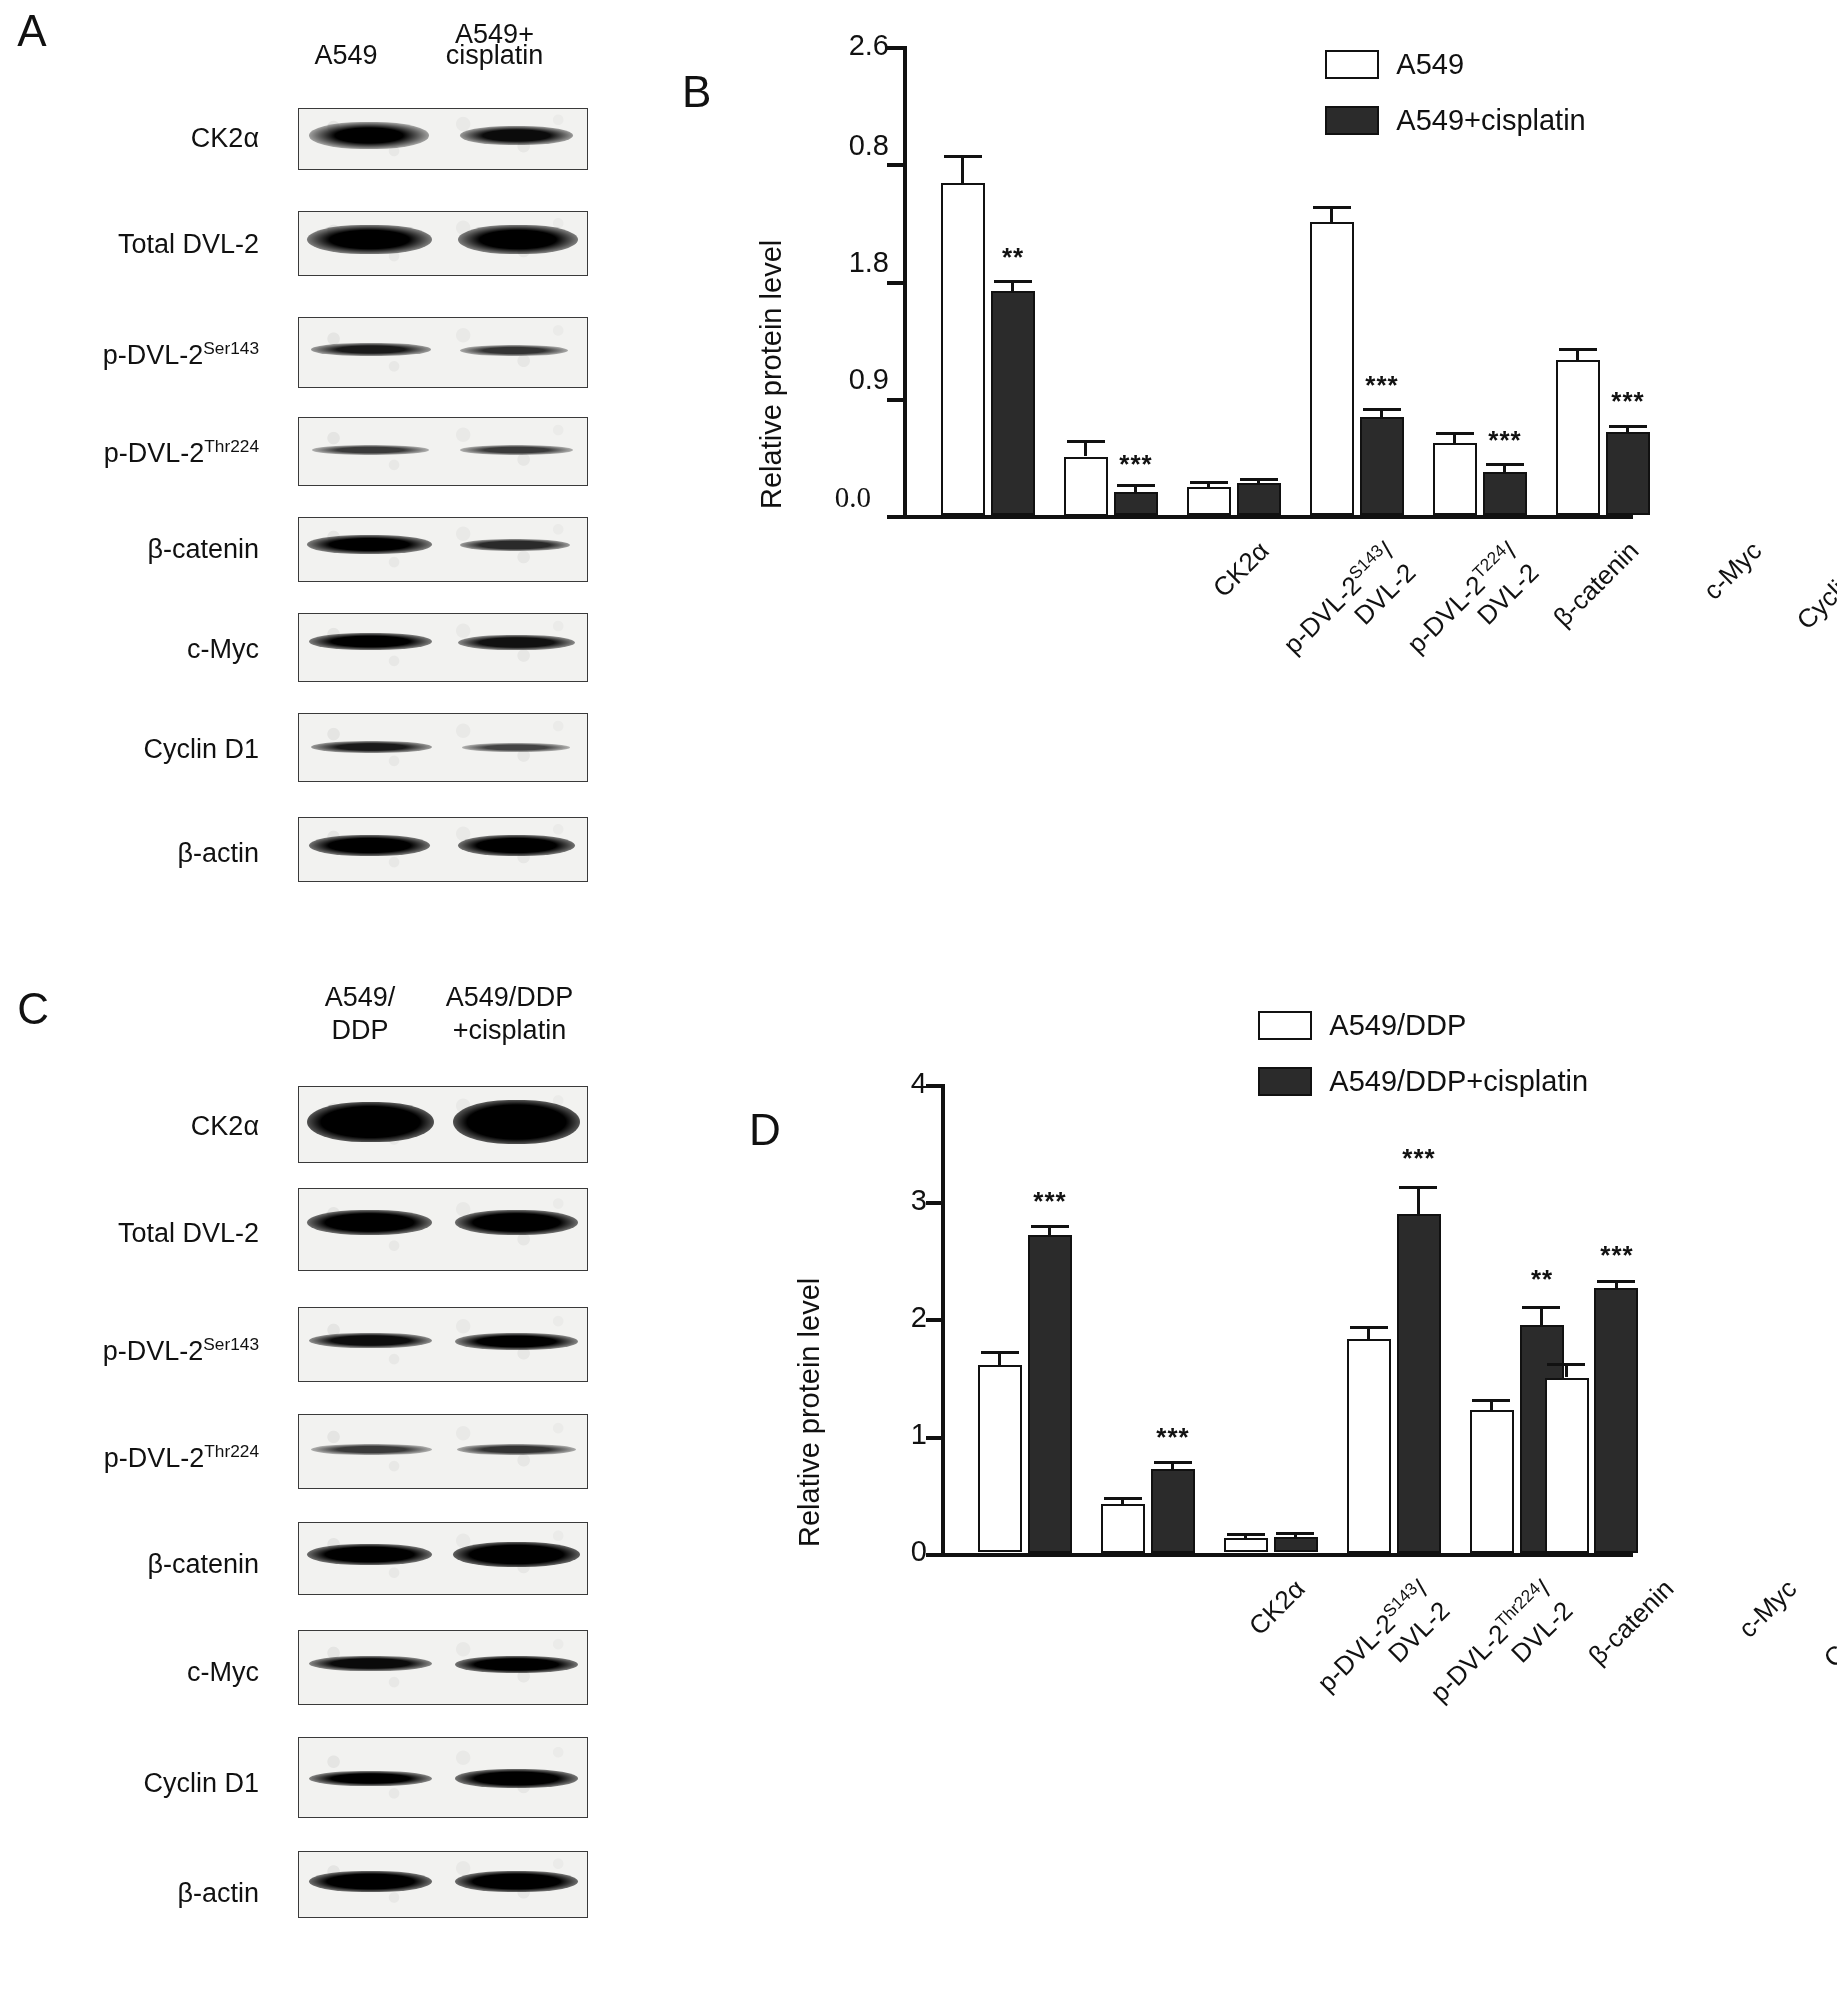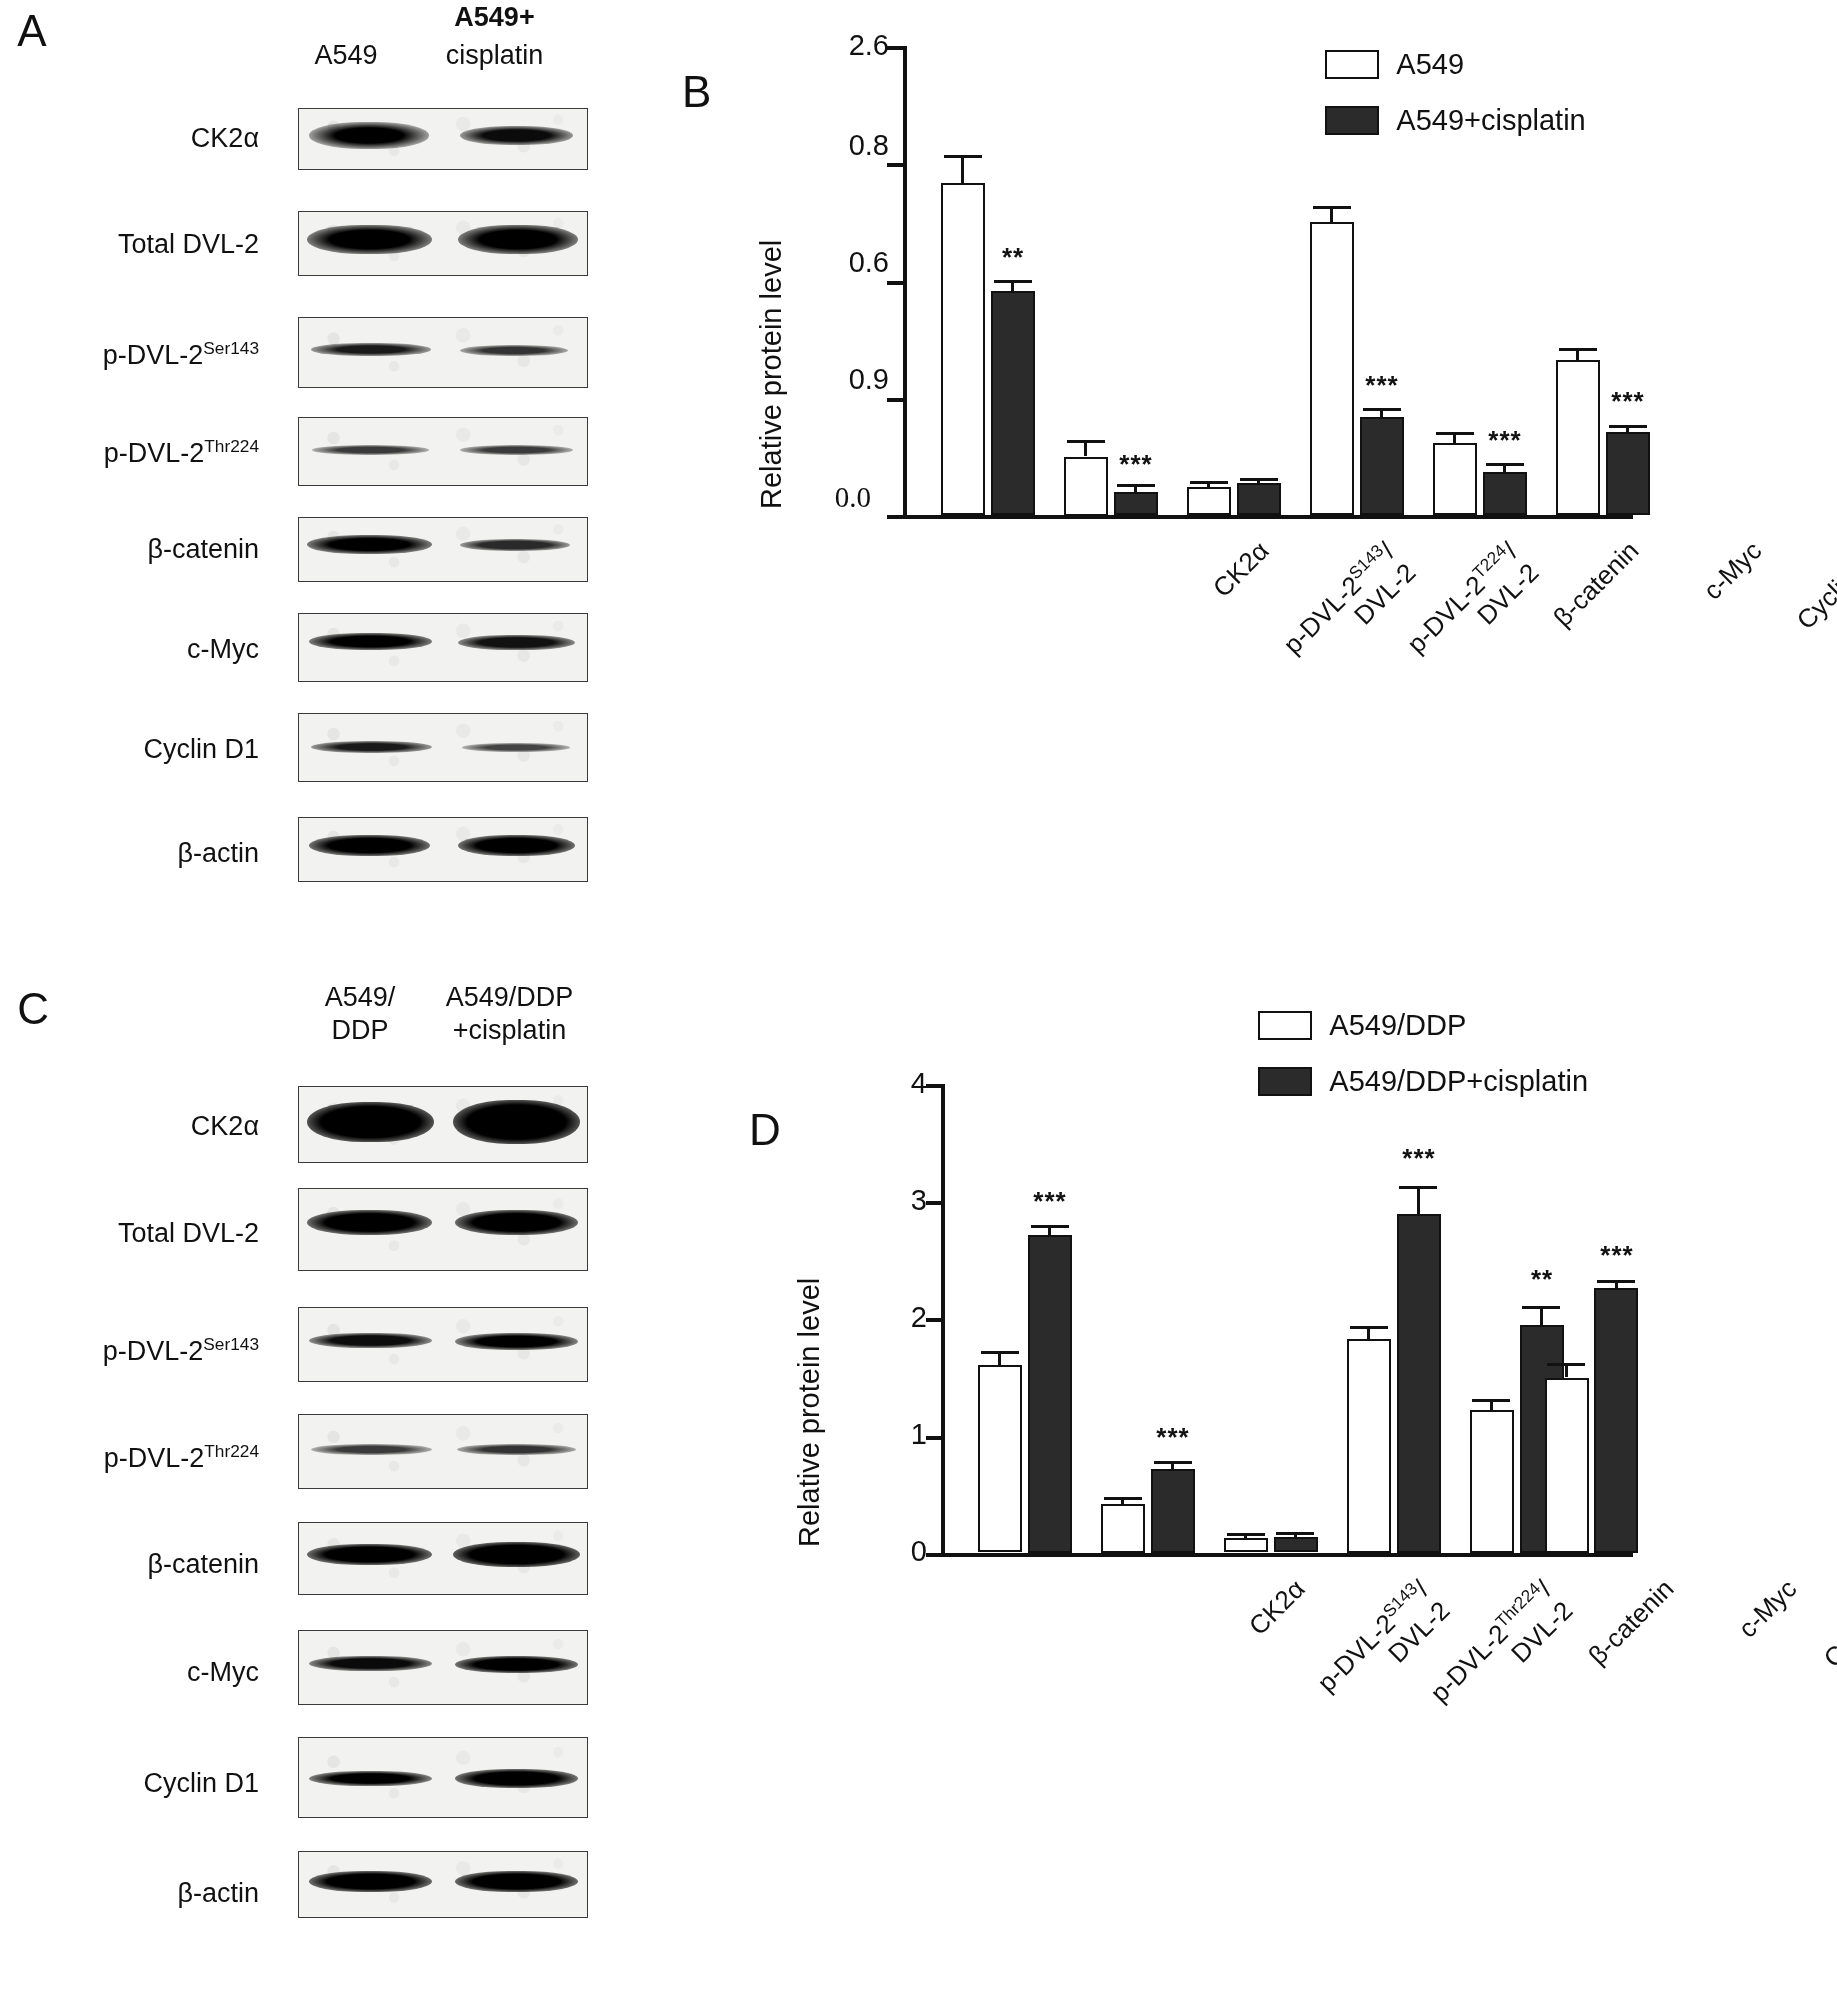--- a/index.html
+++ b/index.html
@@ -43,21 +43,21 @@
   .legend-swatch.filled{background:#2b2b2b;}
   .legend-text{font-size:29px;color:#111;white-space:nowrap;}
 </style>
 </head>
 <body>
 
 <div class="panel" style="left:0;top:0;width:596px;height:903px;">
   <div class="panel-letter" style="left:17.3px;top:5.8px;">A</div>
 
   <div class="blot-header" style="left:279px;top:40px;width:134px;">A549</div>
-  <div class="blot-header" style="left:413px;top:2px;width:163px;font-weight:bold;">A549+</div>
+  <div class="blot-header" style="left:413px;top:19px;width:163px;">A549+</div>
   <div class="blot-header" style="left:413px;top:40px;width:163px;">cisplatin</div>
 
   <div class="blot-label" style="left:0px;top:123px;width:259px;"><span>CK2α</span></div>
   <div class="blot-box" style="left:298px;top:108px;width:288px;height:60px;">
     <div class="noise"></div>
     <div class="band" style="left:9.6px;top:13.4px;width:120px;height:27px;background:radial-gradient(ellipse at center, #000 40%, rgba(0,0,0,.25) 75%, transparent 100%);"></div>
     <div class="band" style="left:161px;top:17.3px;width:113px;height:19px;background:radial-gradient(ellipse at center, #0b0b0b 42%, rgba(0,0,0,.22) 78%, transparent 100%);"></div>
   </div>
 
   <div class="blot-label" style="left:0px;top:229px;width:259px;"><span>Total DVL-2</span></div>
@@ -115,21 +115,21 @@
 
   <div class="axis-title" style="left:102px;top:480px;">Relative protein level</div>
 
   <div class="axis-line" style="left:250px;top:17.3px;width:3.8px;height:469px;"></div>
   <div class="axis-line" style="left:250px;top:486px;width:730px;height:3.8px;"></div>
 
   <div class="y-tick" style="left:163px;top:0px;width:73px;">2.6</div>
   <div class="tick-mark" style="left:234px;top:17.3px;width:17.3px;height:3.8px;"></div>
   <div class="y-tick" style="left:163px;top:100px;width:73px;">0.8</div>
   <div class="tick-mark" style="left:234px;top:134px;width:17.3px;height:3.8px;"></div>
-  <div class="y-tick" style="left:163px;top:217px;width:73px;">0.6</div>
+  <div class="y-tick" style="left:163px;top:217px;width:73px;">1.8</div>
   <div class="tick-mark" style="left:234px;top:252px;width:17.3px;height:3.8px;"></div>
   <div class="y-tick" style="left:163px;top:334px;width:73px;">0.9</div>
   <div class="tick-mark" style="left:234px;top:369px;width:17.3px;height:3.8px;"></div>
   <div class="y-tick" style="left:145px;top:452px;width:73px;font-family:Liberation Serif, serif;">0.0</div>
   <div class="tick-mark" style="left:234px;top:486px;width:17.3px;height:3.8px;"></div>
 
   <div class="legend" style="left:672px;top:19px;width:461px;height:106px;">
     <div class="legend-row" style="left:0;top:0;">
       <span class="legend-swatch open"></span>
       <span class="legend-text">A549</span>

